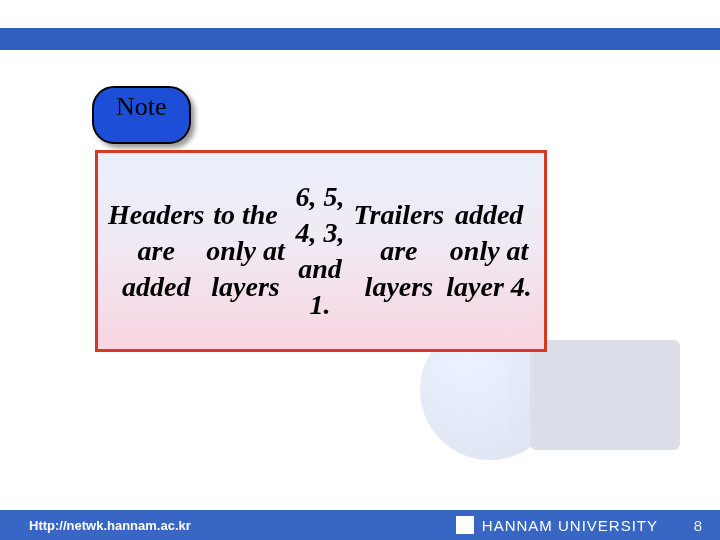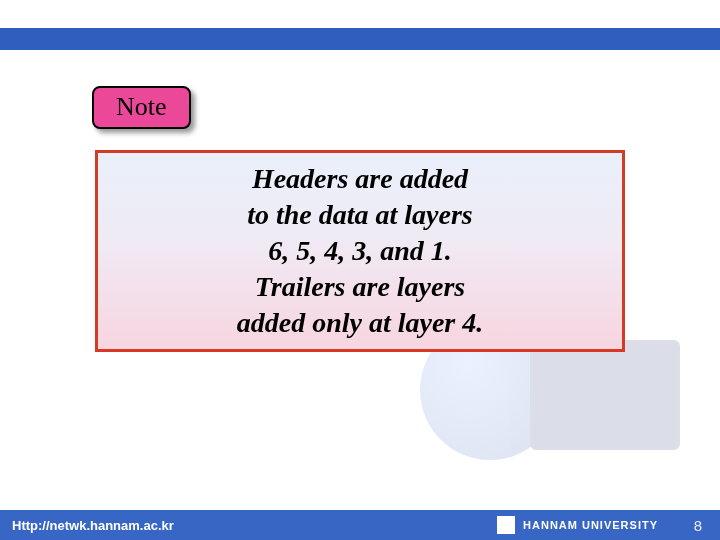--- a/index.html
+++ b/index.html
@@ -16,41 +16,41 @@
     top: 28px;
     left: 0;
     width: 100%;
     height: 22px;
     background: #2e5fbf;
   }
   .note-badge {
     position: absolute;
     top: 86px;
     left: 92px;
-    background: #ec4899;
+    background: #1d4ed8;
     border: 2px solid #000;
-    border-radius: 8px;
-    padding: 4px 22px 5px 22px;
+    border-radius: 22px;
+    padding: 4px 22px 20px 22px;
     box-shadow: 4px 4px 5px rgba(0,0,0,0.4);
   }
   .note-badge span {
     font-family: "Times New Roman", Times, serif;
     font-size: 26px;
     color: #000;
   }
   .main-box {
     position: absolute;
     top: 150px;
     left: 95px;
-    width: 530px;
+    width: 452px;
     height: 202px;
     border: 3px solid #d63a25;
     background: linear-gradient(to bottom, #e9f0fb 0%, #f0eaf4 45%, #f7d5e0 100%);
     display: flex;
-    flex-direction: column;
+    flex-direction: row;
     align-items: center;
     justify-content: center;
     text-align: center;
     padding: 24px 10px;
   }
   .main-box .line {
     font-family: "Times New Roman", Times, serif;
     font-weight: bold;
     font-style: italic;
     font-size: 28px;
@@ -90,40 +90,40 @@
     bottom: 0;
     left: 0;
     width: 100%;
     height: 30px;
     background: #3766c4;
     display: flex;
     align-items: center;
     color: #fff;
   }
   .footer-left {
-    padding-left: 12px;
+    padding-left: 29px;
     font-size: 13px;
     font-weight: bold;
   }
   .footer-right {
     position: absolute;
     right: 62px;
     display: flex;
     align-items: center;
     gap: 8px;
   }
   .footer-logo {
     width: 18px;
     height: 18px;
     background: #fff;
     display: inline-block;
   }
   .footer-uni {
-    font-size: 11px;
-    font-weight: bold;
+    font-size: 15px;
+    font-weight: normal;
     letter-spacing: 1px;
   }
   .page-num {
     position: absolute;
     right: 18px;
     font-size: 15px;
     color: #e6ecf7;
   }
 </style>
 </head>
@@ -135,21 +135,21 @@
   <span>Note</span>
 </div>
 
 <div class="bg-deco">
   <div class="globe"></div>
   <div class="monitor"></div>
 </div>
 
 <div class="main-box">
   <div class="line">Headers are added</div>
-  <div class="line">to the data at layers</div>
+  <div class="line">to the only at layers</div>
   <div class="line">6, 5, 4, 3, and 1.</div>
   <div class="line">Trailers are layers</div>
   <div class="line">added only at layer 4.</div>
 </div>
 
 <div class="footer">
   <div class="footer-left">Http://netwk.hannam.ac.kr</div>
   <div class="footer-right">
     <span class="footer-logo"></span>
     <span class="footer-uni">HANNAM  UNIVERSITY</span>

